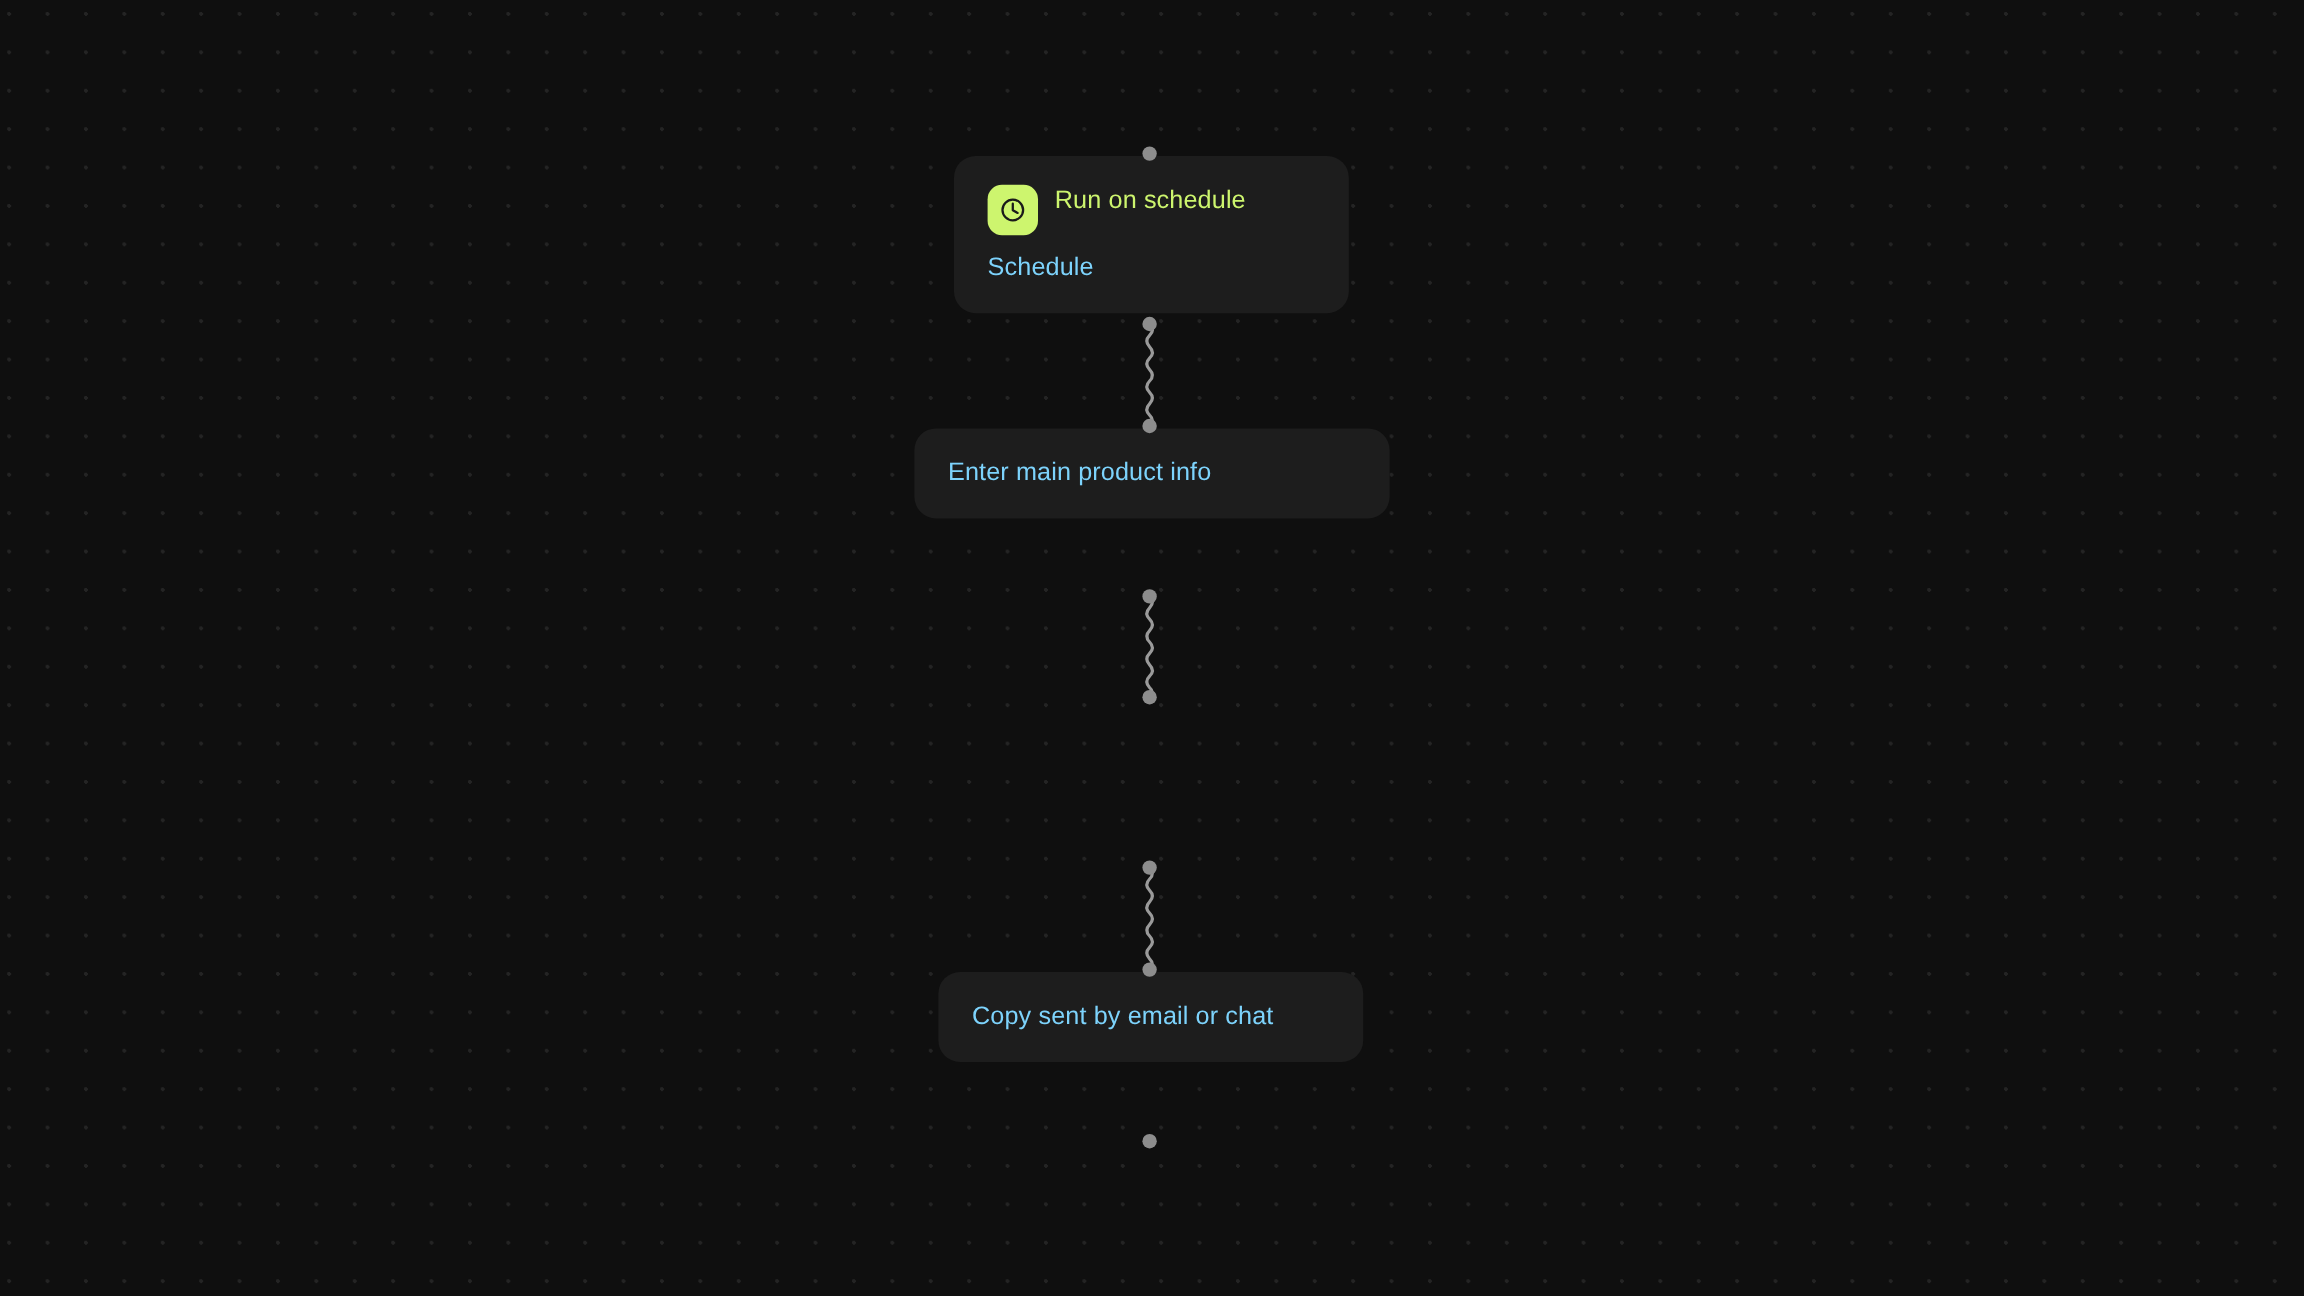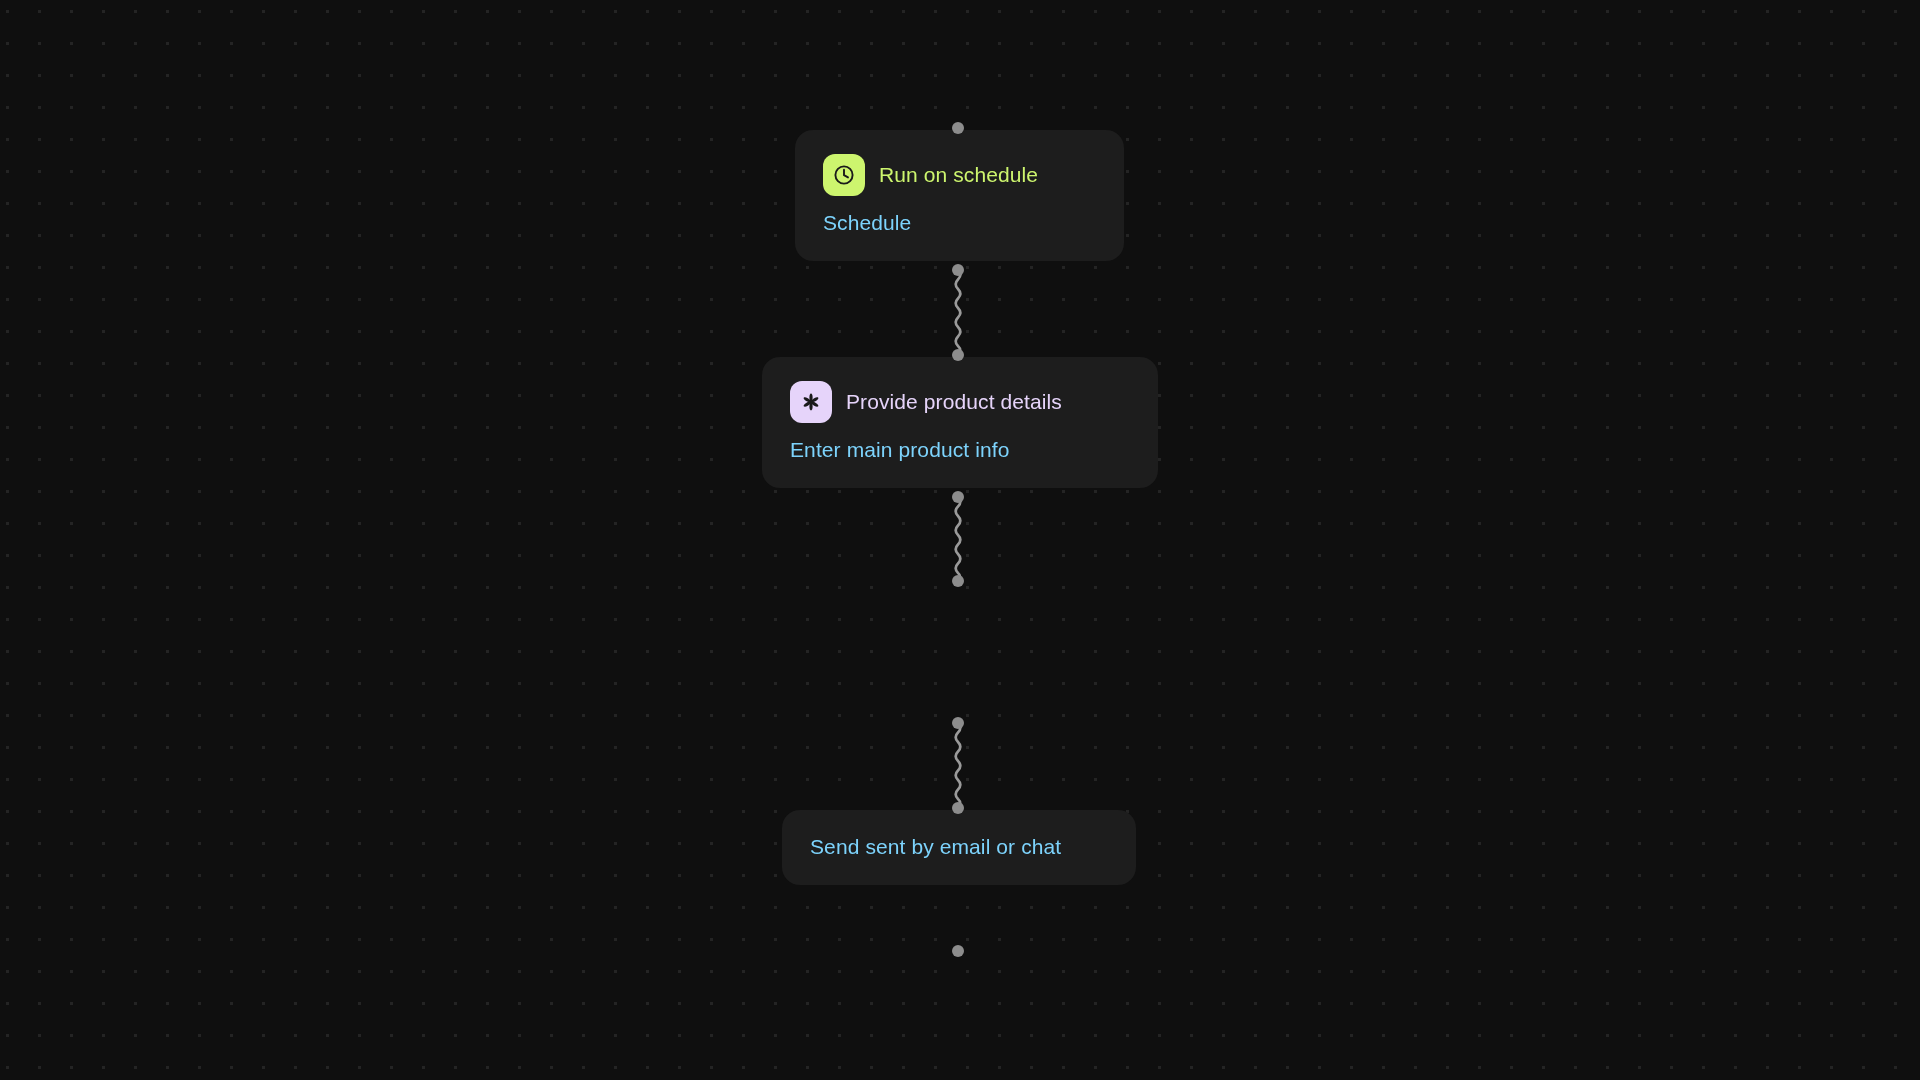--- a/index.html
+++ b/index.html
@@ -39,21 +39,21 @@
     background:#1d1d1d;
     border-radius:18px;
     padding:24px 28px 26px 28px;
     display:flex;
     flex-direction:column;
     gap:14px;
   }
 
   .node-head {
     display:flex;
-    align-items:center;
+    align-items:flex-start;
     gap:14px;
   }
 
   .node-icon {
     width:42px;
     height:42px;
     min-width:42px;
     border-radius:12px;
     display:flex;
     align-items:center;
@@ -121,40 +121,24 @@
             <svg width="24" height="24" viewBox="0 0 24 24">
               <circle cx="12" cy="12" r="8.6" fill="none" stroke="#1a1a1a" stroke-width="1.9"></circle>
               <path d="M12 6.7 L12 12.2 L16 14.4" fill="none" stroke="#1a1a1a" stroke-width="1.9" stroke-linecap="round" stroke-linejoin="round"></path>
             </svg>
           </div>
           <div class="node-title" style="color: rgb(205, 245, 110);">Run on schedule</div>
         </div>
         <div class="node-sub">Schedule</div>
       </div>
       <div class="node" style="left: 762px; top: 357px; width: 396px; background: rgb(29, 29, 29);">
-        <div class="node-head">
-          <div class="node-icon" style="background: rgb(230, 212, 250);">
-            <svg width="24" height="24" viewBox="0 0 24 24">
-              <g fill="#1a1a1a">
-                <path d="M12 11.2 C12.9 11.2 13.6 10.2 13.6 7.4 C13.6 5.4 13.0 3.6 12 3.6 C11.0 3.6 10.4 5.4 10.4 7.4 C10.4 10.2 11.1 11.2 12 11.2 Z" transform="rotate(0 12 12)"></path>
-                <path d="M12 11.2 C12.9 11.2 13.6 10.2 13.6 7.4 C13.6 5.4 13.0 3.6 12 3.6 C11.0 3.6 10.4 5.4 10.4 7.4 C10.4 10.2 11.1 11.2 12 11.2 Z" transform="rotate(60 12 12)"></path>
-                <path d="M12 11.2 C12.9 11.2 13.6 10.2 13.6 7.4 C13.6 5.4 13.0 3.6 12 3.6 C11.0 3.6 10.4 5.4 10.4 7.4 C10.4 10.2 11.1 11.2 12 11.2 Z" transform="rotate(120 12 12)"></path>
-                <path d="M12 11.2 C12.9 11.2 13.6 10.2 13.6 7.4 C13.6 5.4 13.0 3.6 12 3.6 C11.0 3.6 10.4 5.4 10.4 7.4 C10.4 10.2 11.1 11.2 12 11.2 Z" transform="rotate(180 12 12)"></path>
-                <path d="M12 11.2 C12.9 11.2 13.6 10.2 13.6 7.4 C13.6 5.4 13.0 3.6 12 3.6 C11.0 3.6 10.4 5.4 10.4 7.4 C10.4 10.2 11.1 11.2 12 11.2 Z" transform="rotate(240 12 12)"></path>
-                <path d="M12 11.2 C12.9 11.2 13.6 10.2 13.6 7.4 C13.6 5.4 13.0 3.6 12 3.6 C11.0 3.6 10.4 5.4 10.4 7.4 C10.4 10.2 11.1 11.2 12 11.2 Z" transform="rotate(300 12 12)"></path>
-                <circle cx="12" cy="12" r="1.9" fill="#1a1a1a"></circle>
-              </g>
-            </svg>
-          </div>
-          <div class="node-title" style="color: rgb(230, 212, 250);">Provide product details</div>
-        </div>
         <div class="node-sub">Enter main product info</div>
       </div>
       <div class="node" style="left: 782px; top: 810px; width: 354px; background: rgb(29, 29, 29);">
-        <div class="node-sub">Send sent by email or chat</div>
+        <div class="node-sub">Copy sent by email or chat</div>
       </div>
       <div class="handle" style="left: 958px; top: 128px; background: rgb(141, 141, 141);"></div>
       <div class="handle" style="left: 958px; top: 270px; background: rgb(141, 141, 141);"></div>
       <div class="handle" style="left: 958px; top: 355px; background: rgb(141, 141, 141);"></div>
       <div class="handle" style="left: 958px; top: 497px; background: rgb(141, 141, 141);"></div>
       <div class="handle" style="left: 958px; top: 581px; background: rgb(141, 141, 141);"></div>
       <div class="handle" style="left: 958px; top: 723px; background: rgb(141, 141, 141);"></div>
       <div class="handle" style="left: 958px; top: 808px; background: rgb(141, 141, 141);"></div>
       <div class="handle" style="left: 958px; top: 951px; background: rgb(141, 141, 141);"></div>
     </div>

